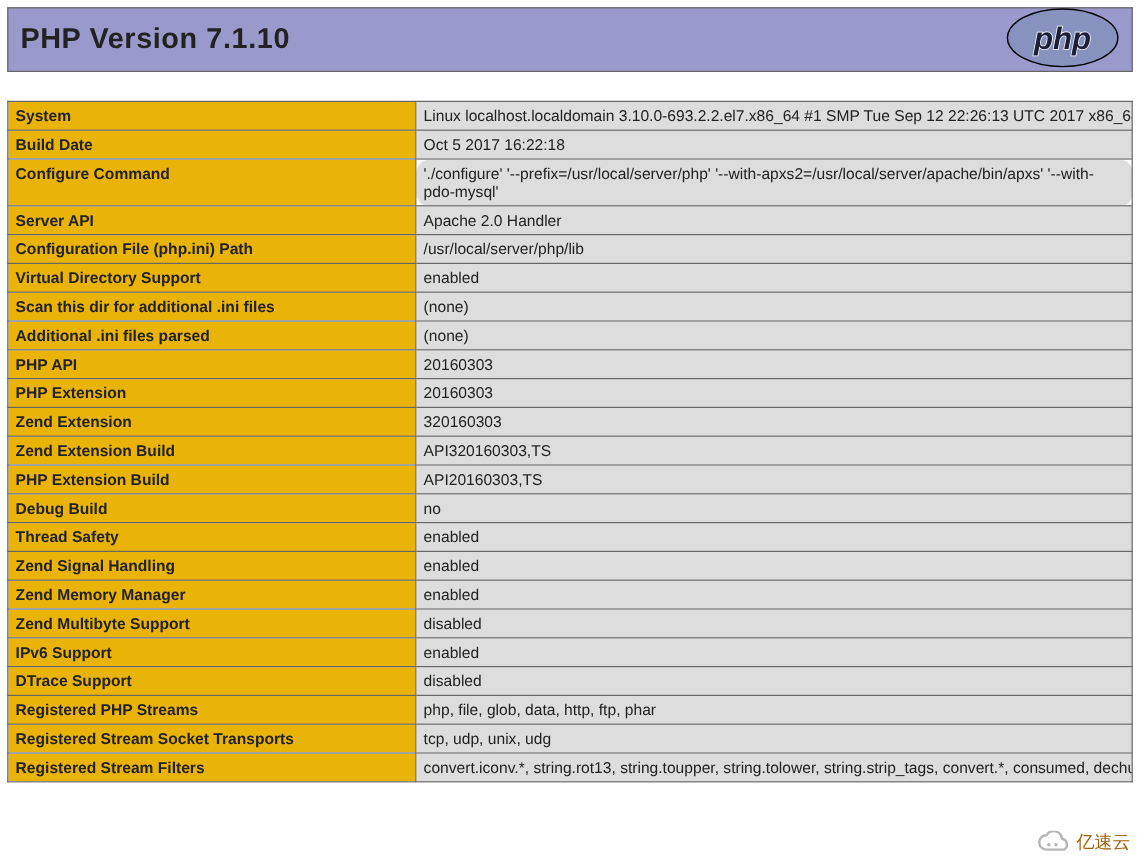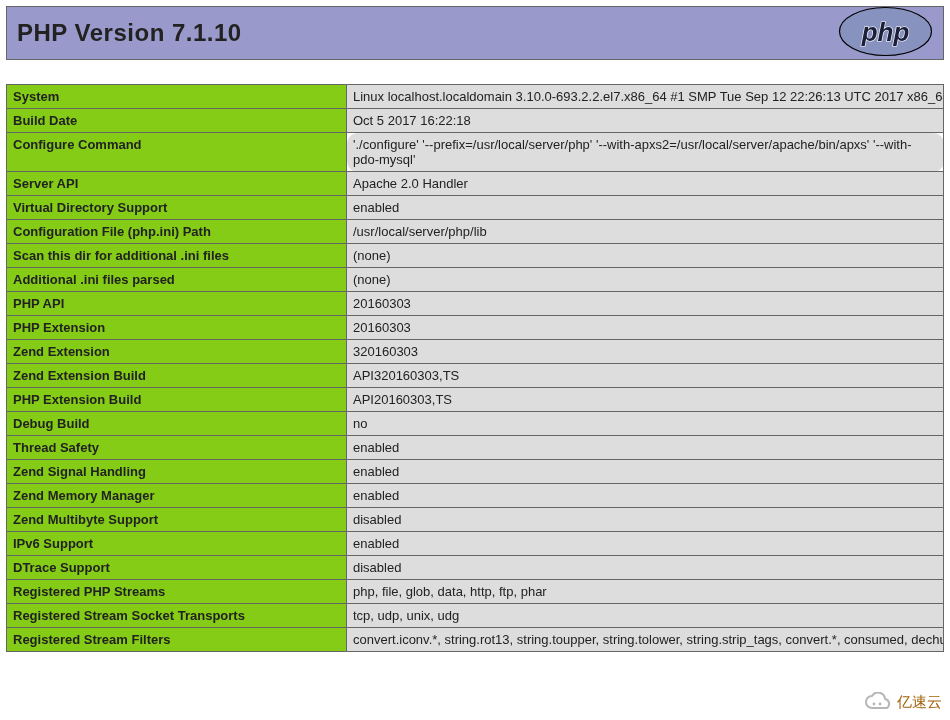--- a/index.html
+++ b/index.html
@@ -47,21 +47,21 @@
   table.info td {
     border: 1px solid #666;
     padding: 4px 6px;
     font-size: 13px;
     vertical-align: top;
     white-space: nowrap;
     overflow: hidden;
     text-overflow: clip;
   }
   table.info td.k {
-    background: #84cc16;
+    background: #eab308;
     font-weight: bold;
   }
   table.info td.v {
     background: #ddd;
     font-weight: normal;
   }
   table.info tr.wrap td.v {
     white-space: normal;
     border-radius: 11px;
   }
@@ -110,26 +110,26 @@
         </tr>
         <tr class="wrap">
           <td class="k">Configure Command</td>
           <td class="v">'./configure' '--prefix=/usr/local/server/php' '--with-apxs2=/usr/local/server/apache/bin/apxs' '--with-pdo-mysql'</td>
         </tr>
         <tr>
           <td class="k">Server API</td>
           <td class="v">Apache 2.0 Handler</td>
         </tr>
         <tr>
-          <td class="k">Virtual Directory Support</td>
-          <td class="v">enabled</td>
-        </tr>
-        <tr>
           <td class="k">Configuration File (php.ini) Path</td>
           <td class="v">/usr/local/server/php/lib</td>
+        </tr>
+        <tr>
+          <td class="k">Virtual Directory Support</td>
+          <td class="v">enabled</td>
         </tr>
         <tr>
           <td class="k">Scan this dir for additional .ini files</td>
           <td class="v">(none)</td>
         </tr>
         <tr>
           <td class="k">Additional .ini files parsed</td>
           <td class="v">(none)</td>
         </tr>
         <tr>

